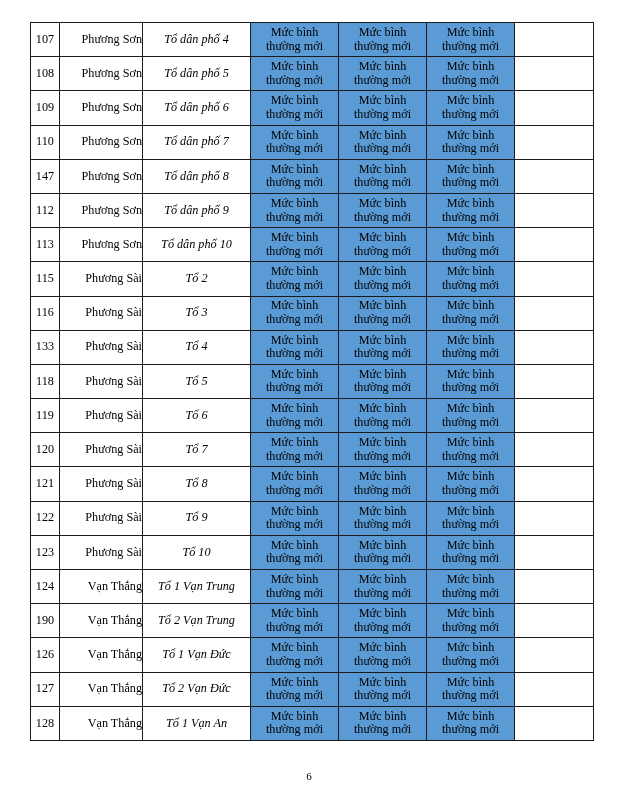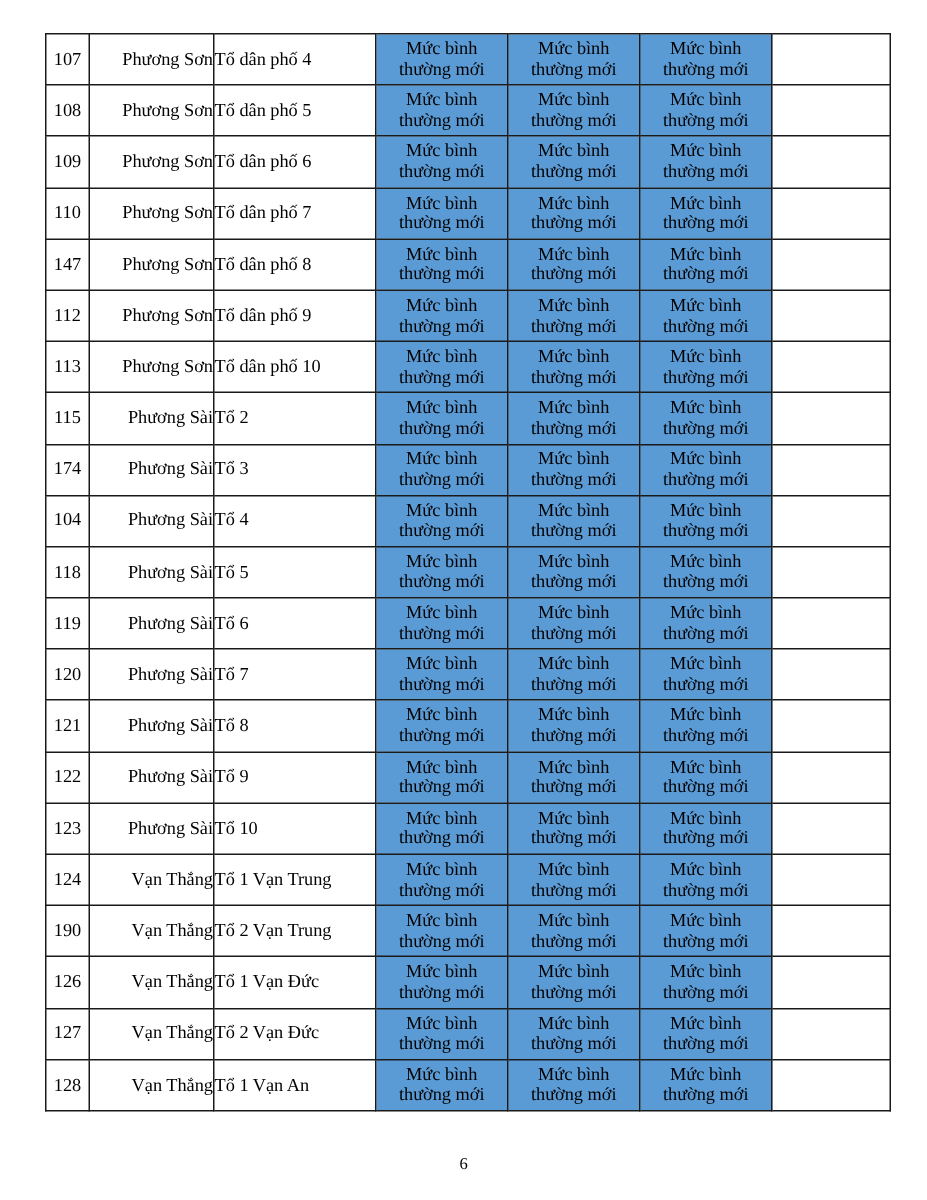--- a/index.html
+++ b/index.html
@@ -42,21 +42,22 @@
   td.c-stt {
     width: 28px;
     text-align: center;
   }
   td.c-ward {
     width: 82px;
     text-align: right;
   }
   td.c-group {
     width: 107px;
-    text-align: left;
+    text-align: center;
+    font-style: italic;
   }
   td.c-level {
     width: 87px;
     text-align: center;
     background: #5B9BD5;
     color: #ffffff;
     padding: 1px 2px;
   }
   td.c-note {
     width: 78px;
@@ -221,39 +222,39 @@
             <span class="lvl-line">Mức bình</span>
             <span class="lvl-line">thường mới</span>
           </td>
           <td class="c-level">
             <span class="lvl-line">Mức bình</span>
             <span class="lvl-line">thường mới</span>
           </td>
           <td class="c-note"></td>
         </tr>
         <tr>
-          <td class="c-stt">174</td>
+          <td class="c-stt">116</td>
           <td class="c-ward">Phương Sài</td>
           <td class="c-group">Tổ 3</td>
           <td class="c-level">
             <span class="lvl-line">Mức bình</span>
             <span class="lvl-line">thường mới</span>
           </td>
           <td class="c-level">
             <span class="lvl-line">Mức bình</span>
             <span class="lvl-line">thường mới</span>
           </td>
           <td class="c-level">
             <span class="lvl-line">Mức bình</span>
             <span class="lvl-line">thường mới</span>
           </td>
           <td class="c-note"></td>
         </tr>
         <tr>
-          <td class="c-stt">104</td>
+          <td class="c-stt">133</td>
           <td class="c-ward">Phương Sài</td>
           <td class="c-group">Tổ 4</td>
           <td class="c-level">
             <span class="lvl-line">Mức bình</span>
             <span class="lvl-line">thường mới</span>
           </td>
           <td class="c-level">
             <span class="lvl-line">Mức bình</span>
             <span class="lvl-line">thường mới</span>
           </td>

